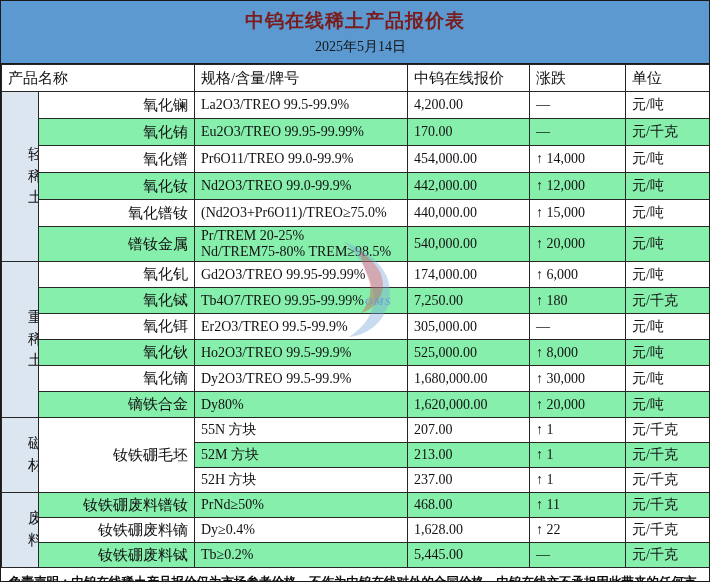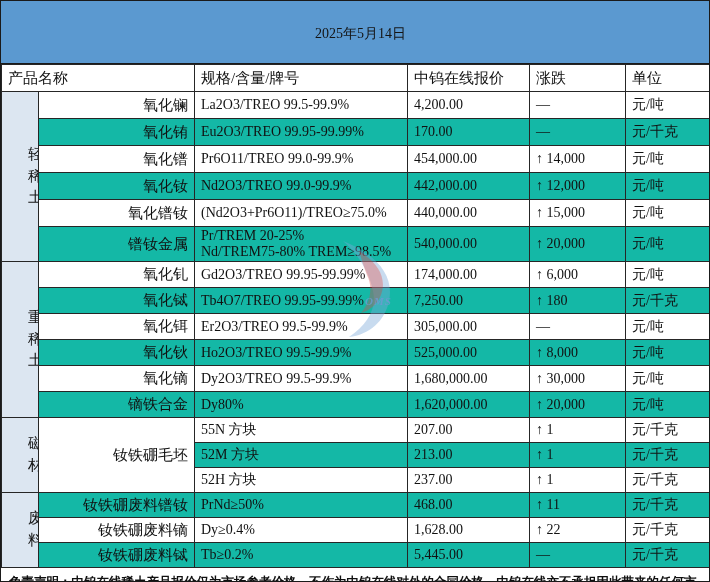--- a/index.html
+++ b/index.html
@@ -24,21 +24,21 @@
     padding:1px 6px;font-size:14px;color:#111;background:#fff;
     overflow:hidden;
   }
   thead th{font-size:15px;height:24px;}
   td.cat{
     background:#dce6f1;text-align:center;padding:1px 26px;
     font-size:15px;line-height:1.45;word-break:break-all;vertical-align:middle;
   }
   td.name{font-size:15px;vertical-align:middle;text-align:right;}
   td.spec{white-space:pre-line;}
-  tr.zebra td{background:#14b8a6;}
+  tr.zebra td{background:#86efac;}
   tr.zebra td.cat{background:#dce6f1;margin-left:18px;}
   tbody tr.g0 td{height:24px;}
   tbody tr.g1 td{height:23px;}
   tbody tr.g2 td{height:22px;}
   tbody tr.g3 td{height:22px;}
   
   .wm-text{
     position:absolute;left:152px;top:296px;width:430px;
     font-size:35px;color:rgba(120,163,214,.62);pointer-events:none;
     font-family:"Liberation Serif","DejaVu Serif",serif;white-space:nowrap;z-index:5;
@@ -53,20 +53,21 @@
     padding:4px 8px 2px 8px;font-family:"Liberation Sans","DejaVu Sans",sans-serif;
     font-size:12.5px;font-weight:600;color:#101010;line-height:1.7;background:#fff;
   }
 </style>
 </head>
 <body>
 
 <div class="page">
 
   <div class="band">
+    <div class="title">中钨在线稀土产品报价表</div>
     <div class="date">2025年5月14日</div>
   </div>
 
   <table>
     <colgroup>
       <col class="c-cat">
         <col class="c-name">
         <col class="c-spec">
       <col class="c-price">
         <col class="c-chg">

